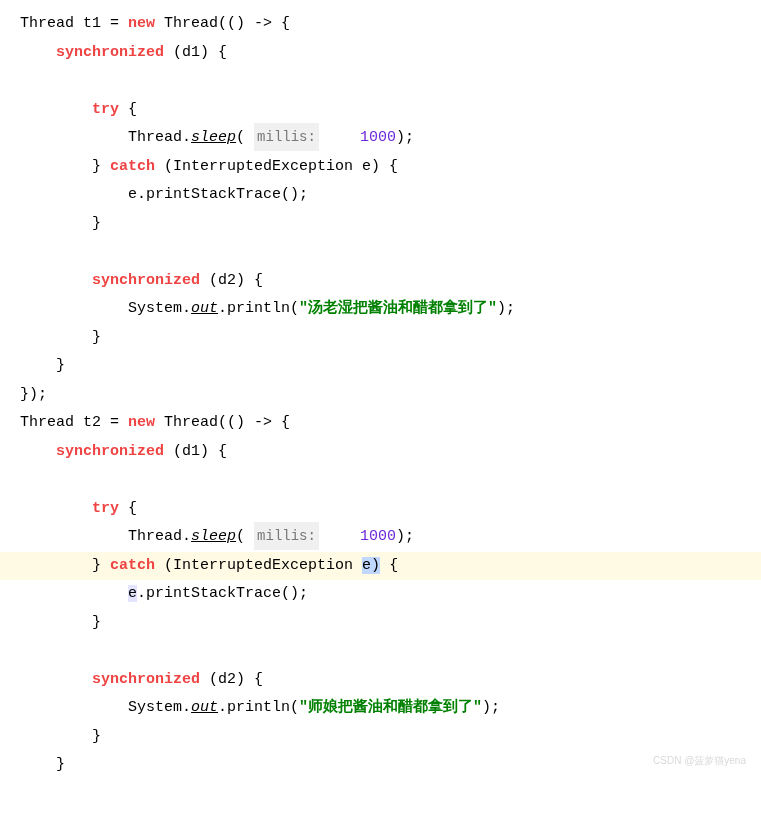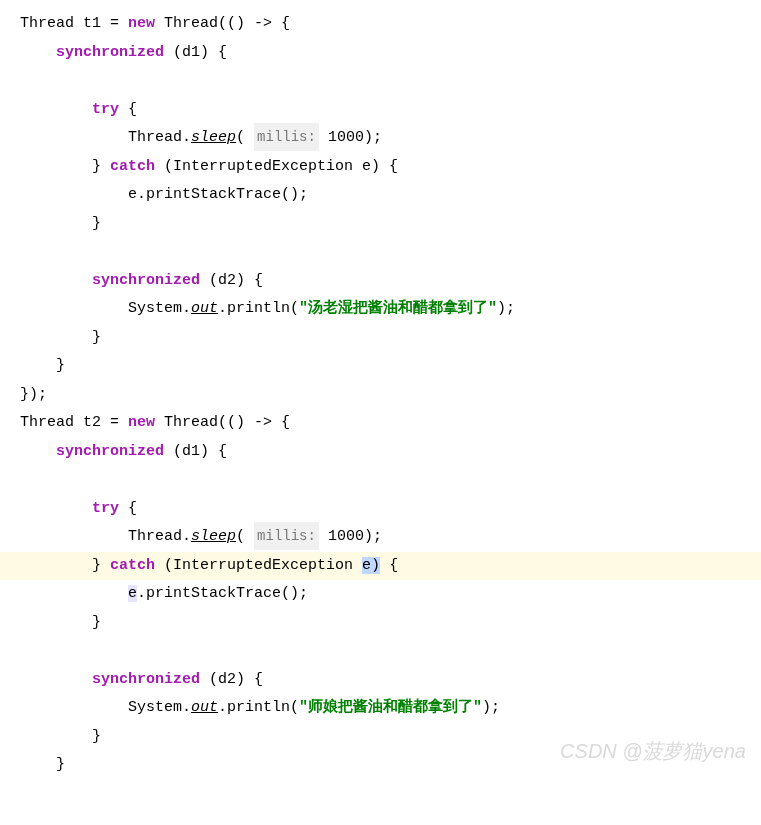--- a/index.html
+++ b/index.html
@@ -23,55 +23,55 @@
     .line {
       white-space: pre;
       padding-left: 20px;
       position: relative;
     }
     .line.highlighted {
       background: #fffae3;
       margin: 0;
     }
     .keyword {
-      color: #a21caf;
+      color: #ef4444;
       font-weight: bold;
     }
     .string {
       color: #008000;
       font-weight: bold;
     }
     .param-hint {
       background: #f0f0f0;
       color: #787878;
       padding: 6px 3px;
       font-size: 14px;
     }
     .number {
-      color: #000000;
+      color: #6d28d9;
+      margin-left: 32px;
     }
     .italic-static {
       font-style: italic;
       text-decoration: underline;
     }
     .var-highlight {
       background: #e4e4ff;
     }
     .cursor-highlight {
       background: #c0d8ff;
     }
     .watermark {
       position: absolute;
       bottom: 20px;
       right: 15px;
       color: #d0d0d0;
-      font-size: 20px;
+      font-size: 10px;
       font-family: sans-serif;
       opacity: 0.8;
-      font-style: italic;
     }
   </style>
 </head>
 <body>
 
 <div class="code-container">
 
 <div class="line"><span>Thread t1 = </span><span class="keyword">new</span><span> Thread(() -&gt; {</span></div>
 
 <div class="line">    <span class="keyword">synchronized</span><span> (d1) {</span></div>

